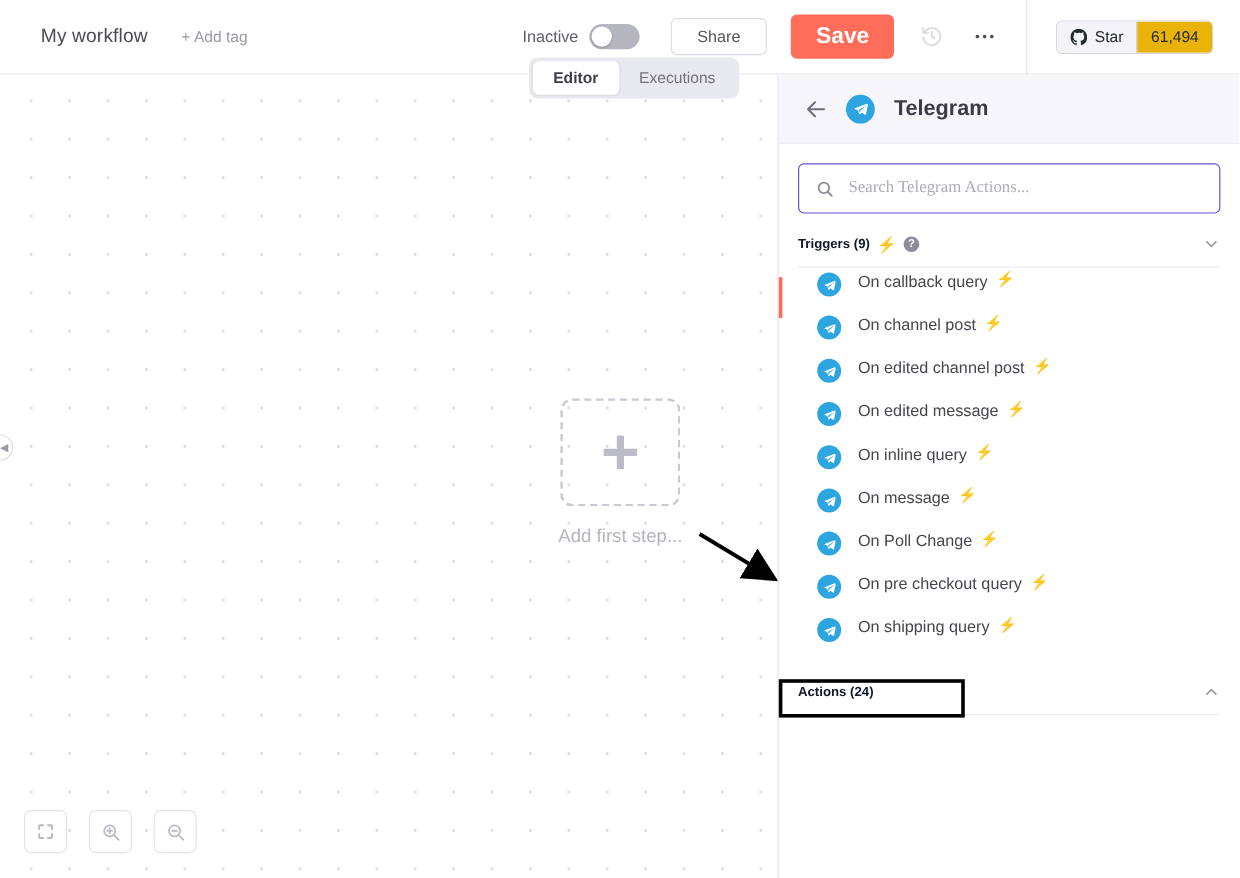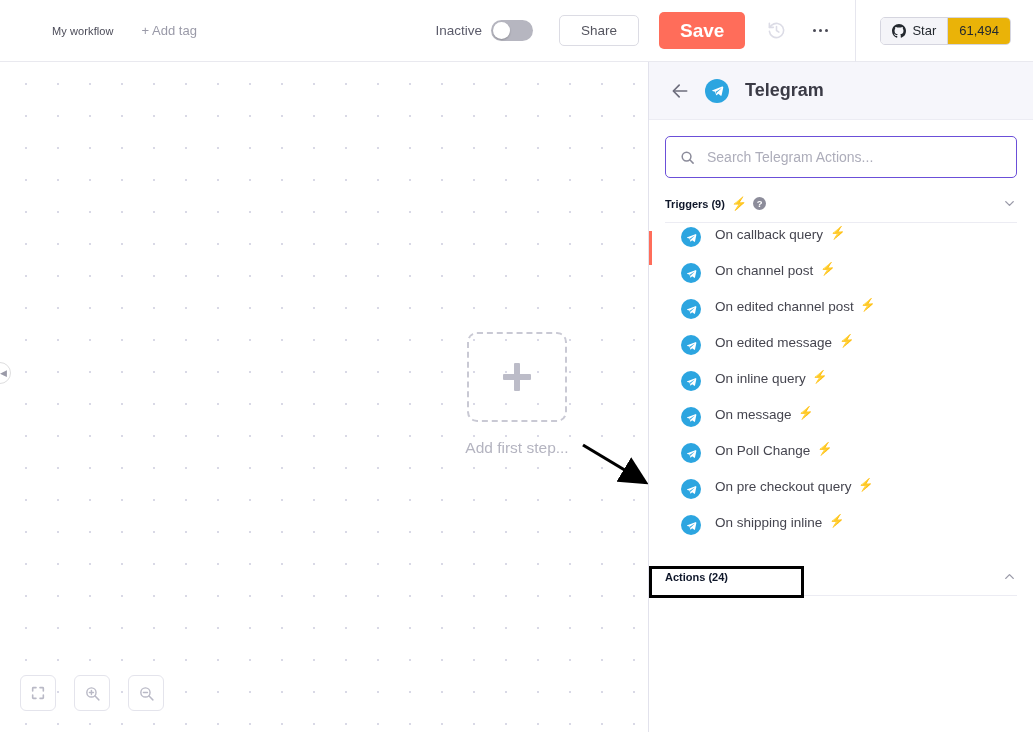--- a/index.html
+++ b/index.html
@@ -13,22 +13,22 @@
 
   
   .topbar {
     position: absolute; left: 0; top: 0; width: 1033px; height: 62px;
     background: #ffffff;
     border-bottom: 1px solid #e9e9ef;
     display: flex; align-items: center;
     z-index: 40;
   }
   .wf-title {
-    margin-left: 52px;
-    font-size: 11px; color: #4b4b58; letter-spacing: .1px;
+    margin-left: 34px;
+    font-size: 16px; color: #4b4b58; letter-spacing: .1px;
   }
   .add-tag {
     margin-left: 28px; font-size: 13px; color: #9a9aa8;
     cursor: pointer;
   }
   .topbar-right {
     margin-left: auto; display: flex; align-items: center; height: 100%;
   }
   .inactive-label { font-size: 13.5px; color: #5c5c6b; margin-right: 9px; }
   .toggle {
@@ -173,21 +173,21 @@
   }
   .search-wrap { padding: 16px 16px 0 16px; }
   .search-box {
     height: 42px; border: 1.5px solid #6b4fd8; border-radius: 5px;
     display: flex; align-items: center; padding: 0 14px;
     background: #fff;
   }
   .search-box input {
     border: none; outline: none; flex: 1; margin-left: 12px;
     font-size: 14px; color: #0f172a;
-    font-family: Liberation Sans, sans-serif;
+    font-family: Liberation Serif, serif;
     background: transparent;
   }
   .search-box input::placeholder { color: #adadba; }
 
   .section-head {
     margin: 18px 16px 0 16px; padding-bottom: 11px;
     display: flex; align-items: center;
     border-bottom: 1px solid #ececf3;
     cursor: pointer;
   }
@@ -272,20 +272,24 @@
             3.75-3.65 3.95.29.25.54.73.54 1.48 0 1.07-.01 1.93-.01 2.2 0 .21.15.46.55.38A8.01 8.01 0 0 0 16
             8c0-4.42-3.58-8-8-8z"></path>
           </svg>
           <span>Star</span>
         </div>
         <div class="gh-count">61,494</div>
       </div>
     </div>
   </div>
 
+  <div class="tabs">
+    <div class="tab active">Editor</div>
+    <div class="tab">Executions</div>
+  </div>
 
   <div class="canvas">
 
     <div class="collapse-handle">
       <span>◀</span>
     </div>
 
     <div class="first-step">
       <div class="plus"></div>
     </div>
@@ -449,21 +453,21 @@
         <span class="label">On pre checkout query</span>
         <span class="bolt">⚡</span>
       </div>
 
       <div class="trigger-item">
         <span class="tg-badge">
           <svg width="11" height="11" viewBox="0 0 24 24" fill="#fff">
               <path d="M21.8 4.2 2.9 11.5c-1 .4-1 1.2-.2 1.4l4.8 1.5 1.8 5.6c.2.6.4.8.9.8.4 0 .6-.2.9-.5l2.3-2.2 4.6 3.4c.8.5 1.4.2 1.6-.8l3-14c.3-1.2-.5-1.8-1.3-1.5zM8.8 14.2l9.6-6c.5-.3.9-.1.6.2l-8.2 7.4-.3 3.1-1.7-4.7z"></path>
             </svg>
         </span>
-        <span class="label">On shipping inline</span>
+        <span class="label">On shipping query</span>
         <span class="bolt">⚡</span>
       </div>
 
       <div class="anno-rect"></div>
     </div>
 
     <div class="section-head actions-head">
       <span class="txt">Actions (24)</span>
       <span class="chev">
         <svg width="15" height="15" viewBox="0 0 24 24" fill="none" stroke="#9a9aa8" stroke-width="2.2" stroke-linecap="round" stroke-linejoin="round">

